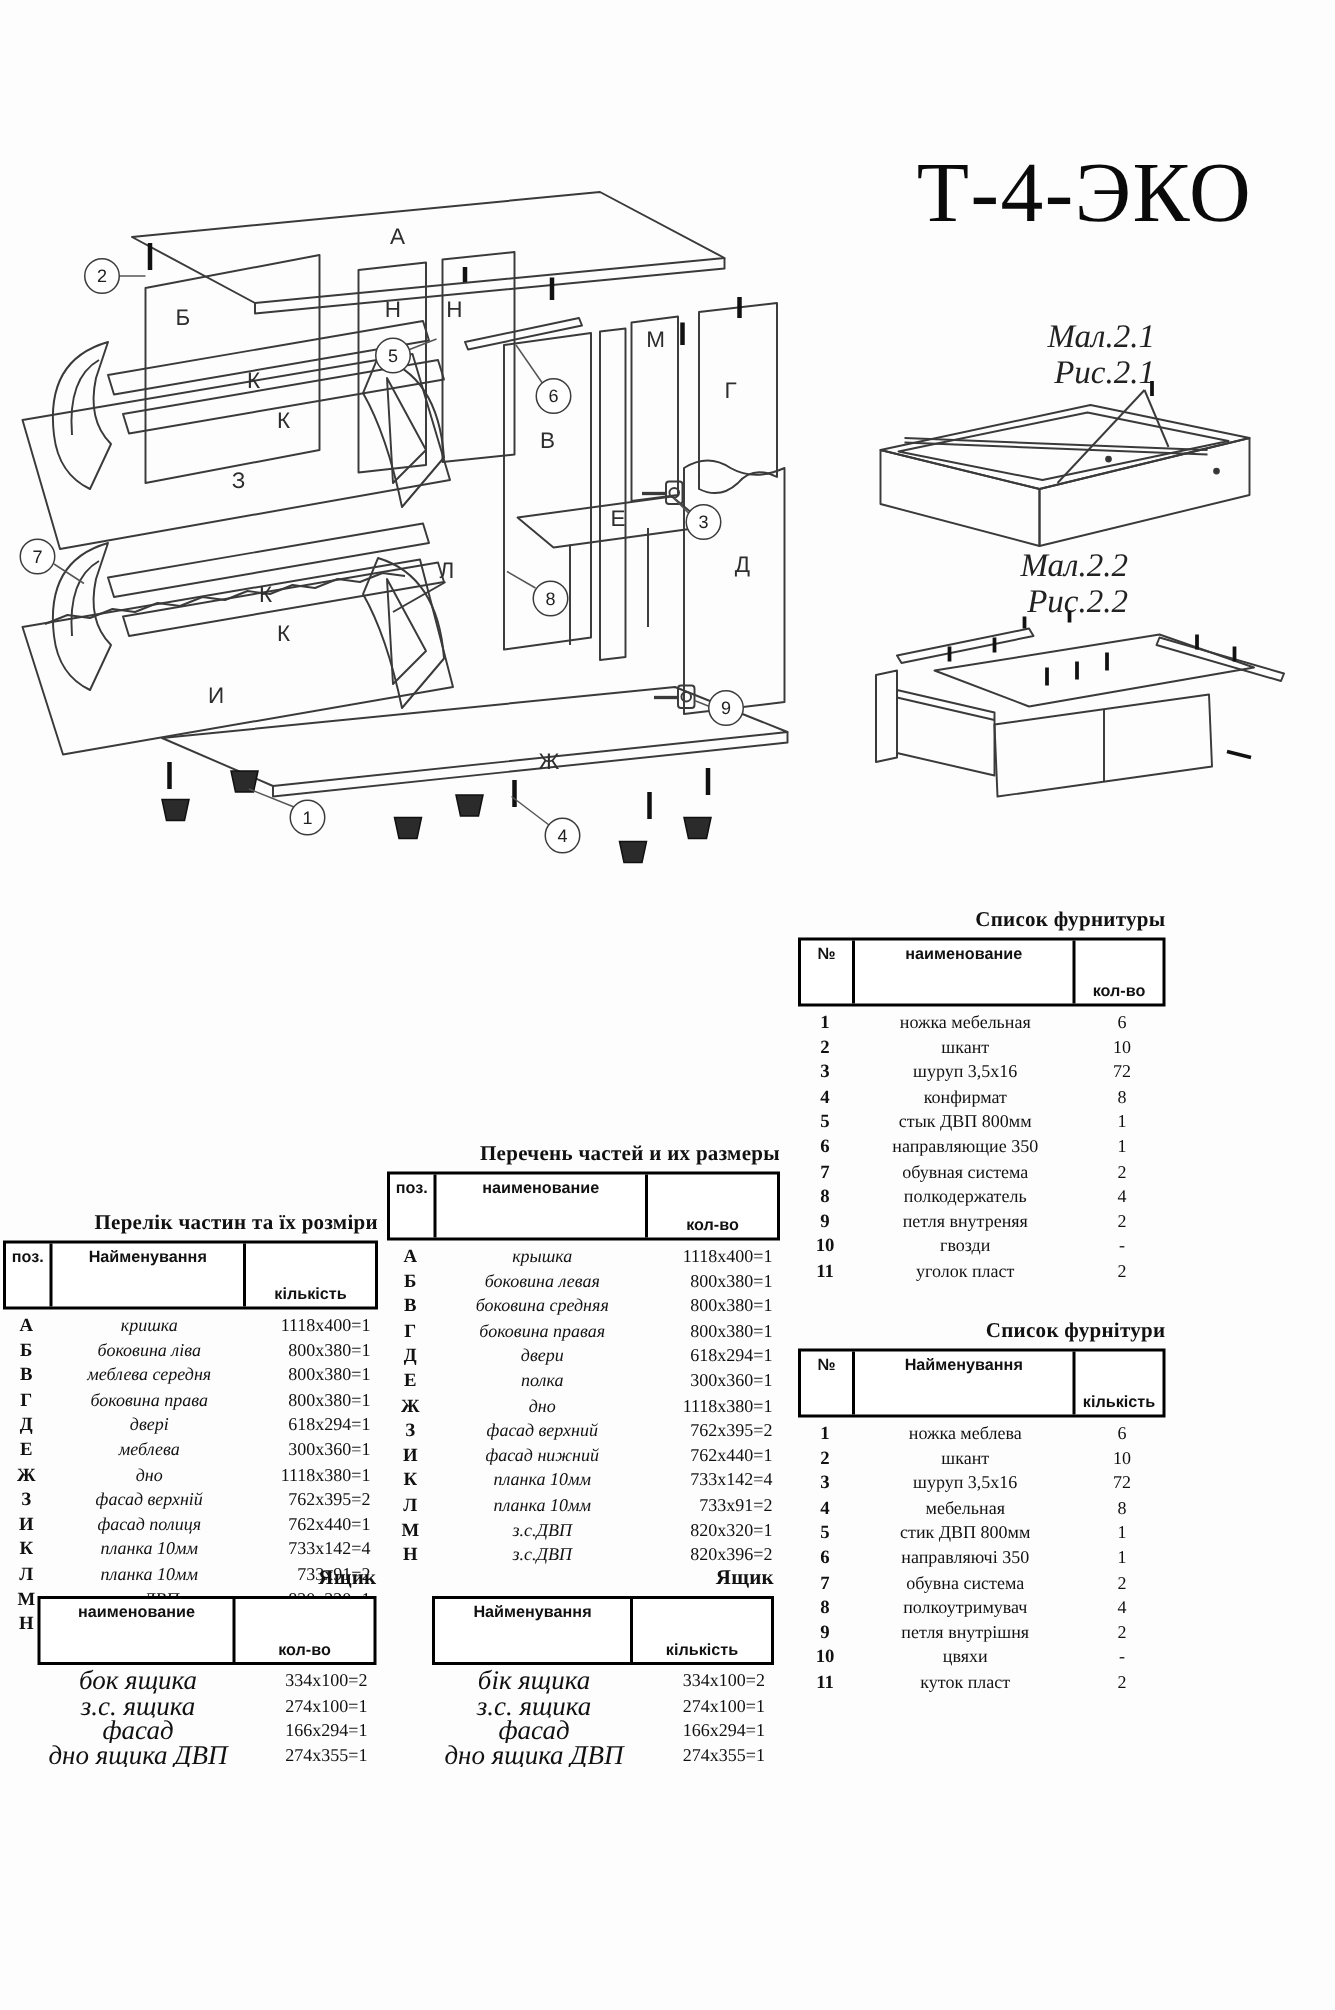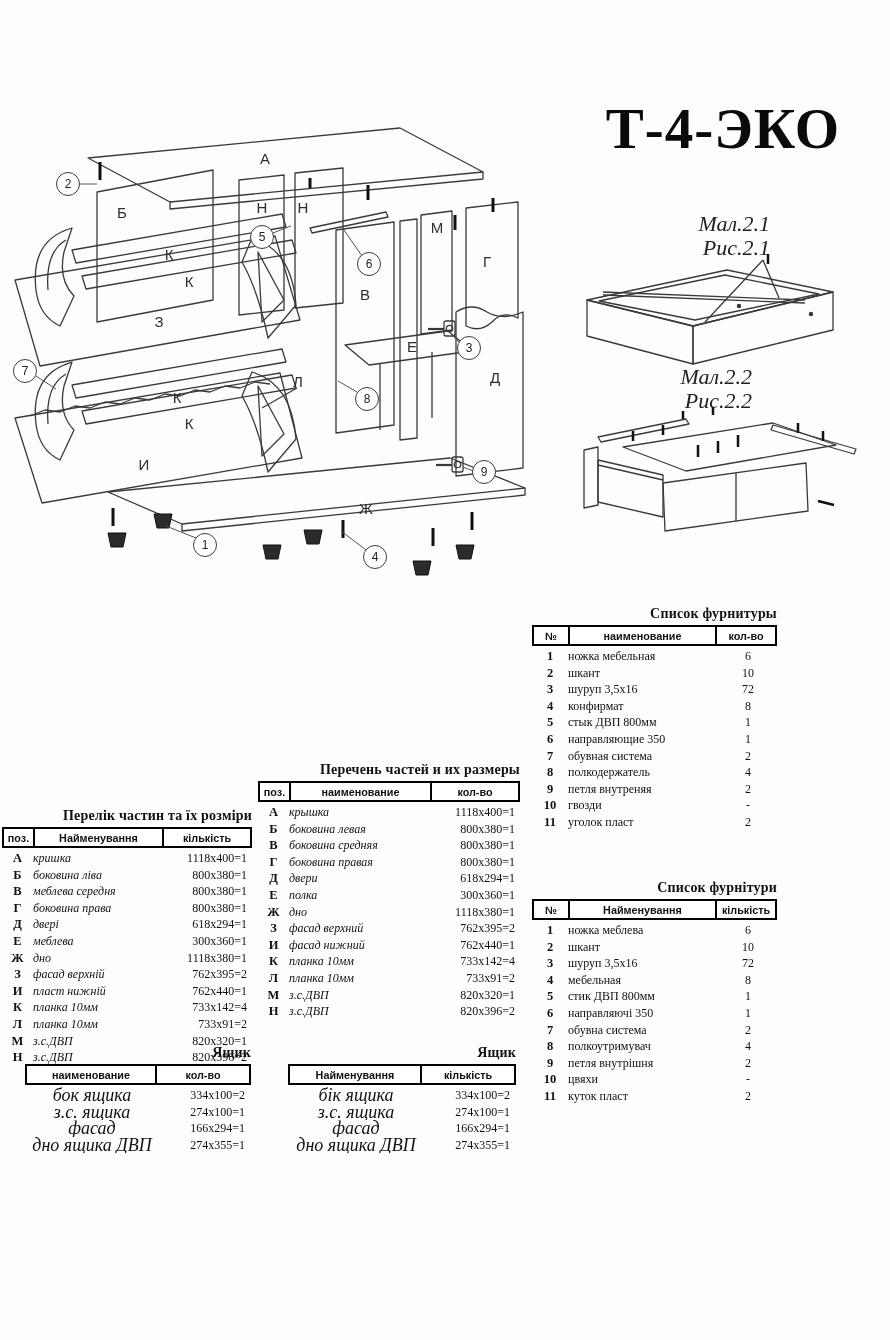--- a/index.html
+++ b/index.html
@@ -1,34 +1,34 @@
 <!DOCTYPE html>
 <html><head>
 <meta charset="utf-8">
 <style>
   html,body{margin:0;padding:0;}
   body{width:890px;height:1340px;background:#fdfdfd;position:relative;
        font-family:"Liberation Serif",serif;color:#111;overflow:hidden;}
   .abs{position:absolute;}
-  .doc-title{font-weight:bold;font-size:57px;font-family:"Liberation Serif",serif;
+  .doc-title{font-weight:normal;font-size:57px;font-family:"Liberation Serif",serif;
              letter-spacing:1px;text-align:center;color:#0a0a0a;}
   .fig-label{font-style:italic;font-size:22px;line-height:1.08;text-align:right;
              font-family:"Liberation Serif",serif;color:#222;}
   
   .tbl{position:absolute;font-family:"Liberation Serif",serif;}
   .tbl-title{font-weight:700;font-size:14px;text-align:right;margin-bottom:3px;letter-spacing:.2px;}
   .thead{display:grid;border:2.6px solid #000;background:#fff;}
   .thead .hc{font-family:"Liberation Sans",sans-serif;font-weight:700;font-size:10.8px;
              text-align:center;padding:2.5px 1px;border-right:2.6px solid #000;white-space:nowrap;overflow:hidden;}
-  .thead .hc:last-child{border-right:none;}
+  .thead .hc:last-child{border-right:none;margin-top:25px;}
   .tbody{padding-top:2px;}
   .trow{display:grid;line-height:16.6px;}
   .tcell{font-size:12px;white-space:nowrap;overflow:hidden;}
   .c0{text-align:center;font-weight:700;font-size:12.5px;}
-  .c1{font-style:italic;}
+  .c1{text-align:center;font-style:italic;}
   .c2{text-align:right;padding-right:5px;}
   .p3 .thead,.p3 .trow{grid-template-columns:31px 1fr 86px;}
   .hw3 .thead,.hw3 .trow{grid-template-columns:36px 1fr 58px;}
   .hw3 .c1{font-style:normal;}
   .hw3 .c2{text-align:center;padding-right:0;}
   .d2 .thead,.d2 .trow{grid-template-columns:1fr 92px;}
   .d2 .c0{font-weight:400;font-style:italic;font-size:18px;}
   .d2 .c1{font-style:normal;text-align:right;padding-right:6px;}
   
   .diagram{position:absolute;left:0;top:100px;width:560px;height:500px;}
@@ -328,21 +328,21 @@
         <div class="tcell c1">дно</div>
         <div class="tcell c2">1118x380=1</div>
       </div>
       <div class="trow">
         <div class="tcell c0">З</div>
         <div class="tcell c1">фасад верхній</div>
         <div class="tcell c2">762x395=2</div>
       </div>
       <div class="trow">
         <div class="tcell c0">И</div>
-        <div class="tcell c1">пласт нижній</div>
+        <div class="tcell c1">фасад полиця</div>
         <div class="tcell c2">762x440=1</div>
       </div>
       <div class="trow">
         <div class="tcell c0">К</div>
         <div class="tcell c1">планка 10мм</div>
         <div class="tcell c2">733x142=4</div>
       </div>
       <div class="trow">
         <div class="tcell c0">Л</div>
         <div class="tcell c1">планка 10мм</div>

